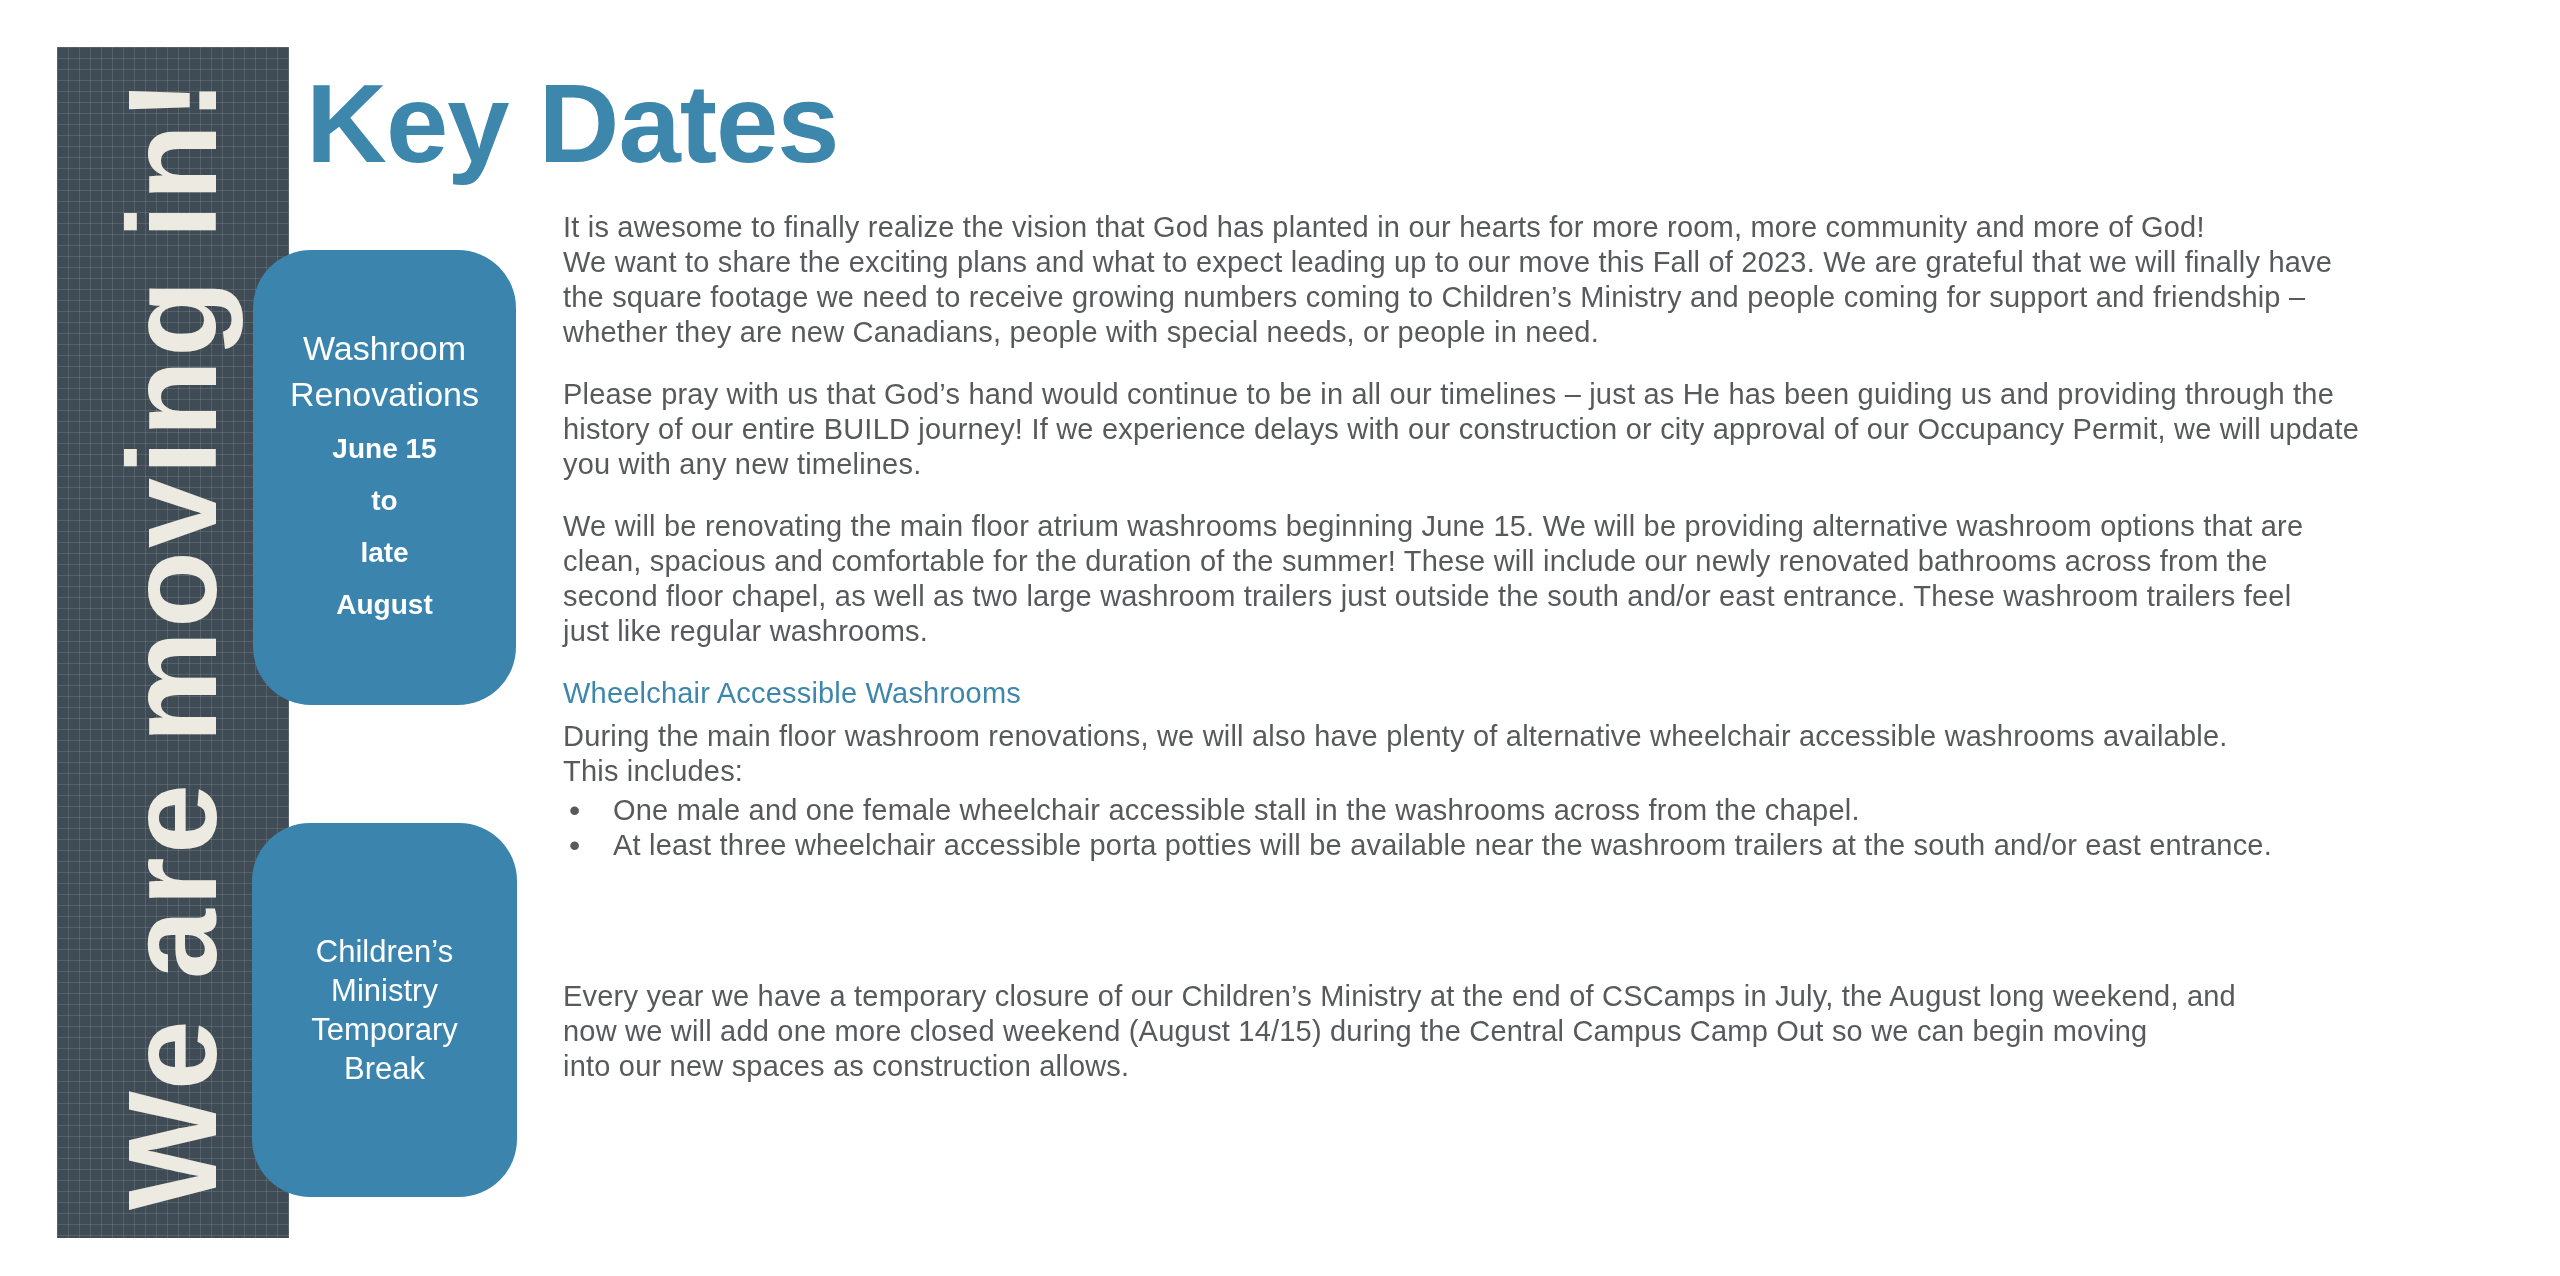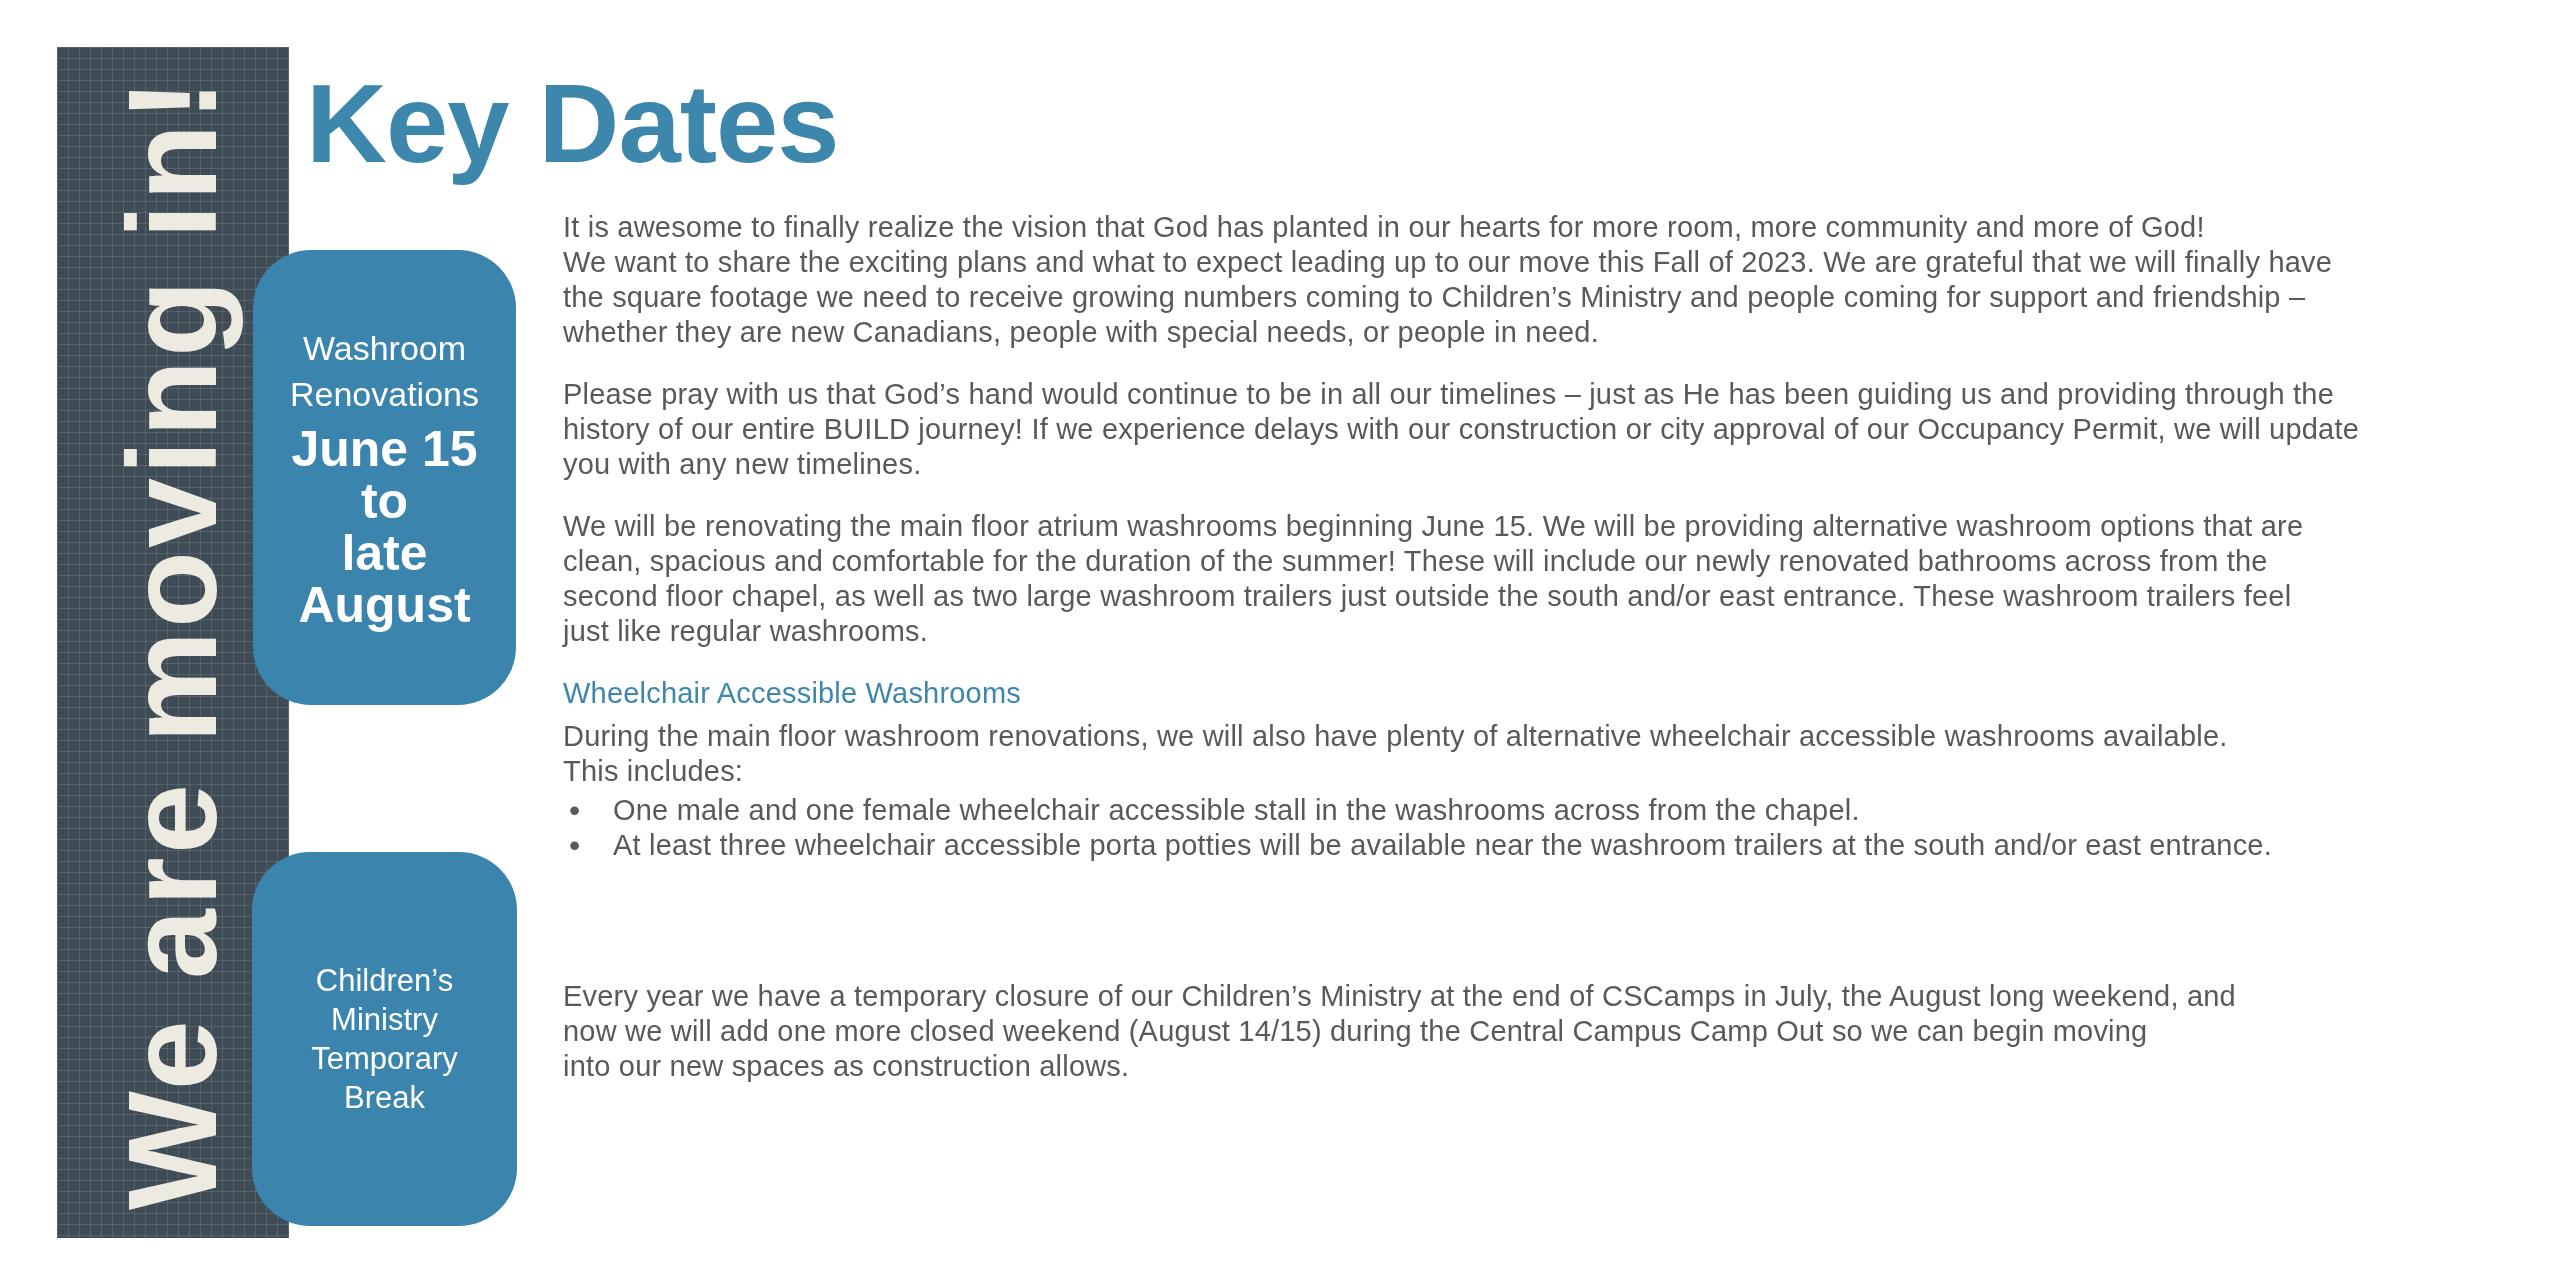--- a/index.html
+++ b/index.html
@@ -42,25 +42,25 @@
   
   .date-card{
     position:absolute;
     background:#3A84AD;
     border-radius:58px;
     color:#ffffff;
     display:flex;flex-direction:column;align-items:center;justify-content:center;
     text-align:center;
   }
   .card-washroom{left:253px;top:250px;width:263px;height:455px;}
-  .card-children{left:252px;top:852px;width:265px;height:374px;}
+  .card-children{left:252px;top:823px;width:265px;height:374px;}
   .date-card .card-label{white-space:pre-line;}
   .date-card .card-dates{white-space:pre-line;font-weight:bold;}
   .card-washroom .card-label{font-size:34px;line-height:46px;}
-  .card-washroom .card-dates{font-size:50px;line-height:52px;margin-top:6px;}
+  .card-washroom .card-dates{font-size:28px;line-height:52px;margin-top:6px;}
   .card-children .card-label{font-size:31px;line-height:39px;}
   .card-children .card-dates{font-size:39px;line-height:47px;margin-top:7px;}
 
   
   .body-col{
     position:absolute;left:563px;top:210px;width:2005px;
     color:#58595B;
     font-size:29px;line-height:35px;
     letter-spacing:0.2px;
   }

